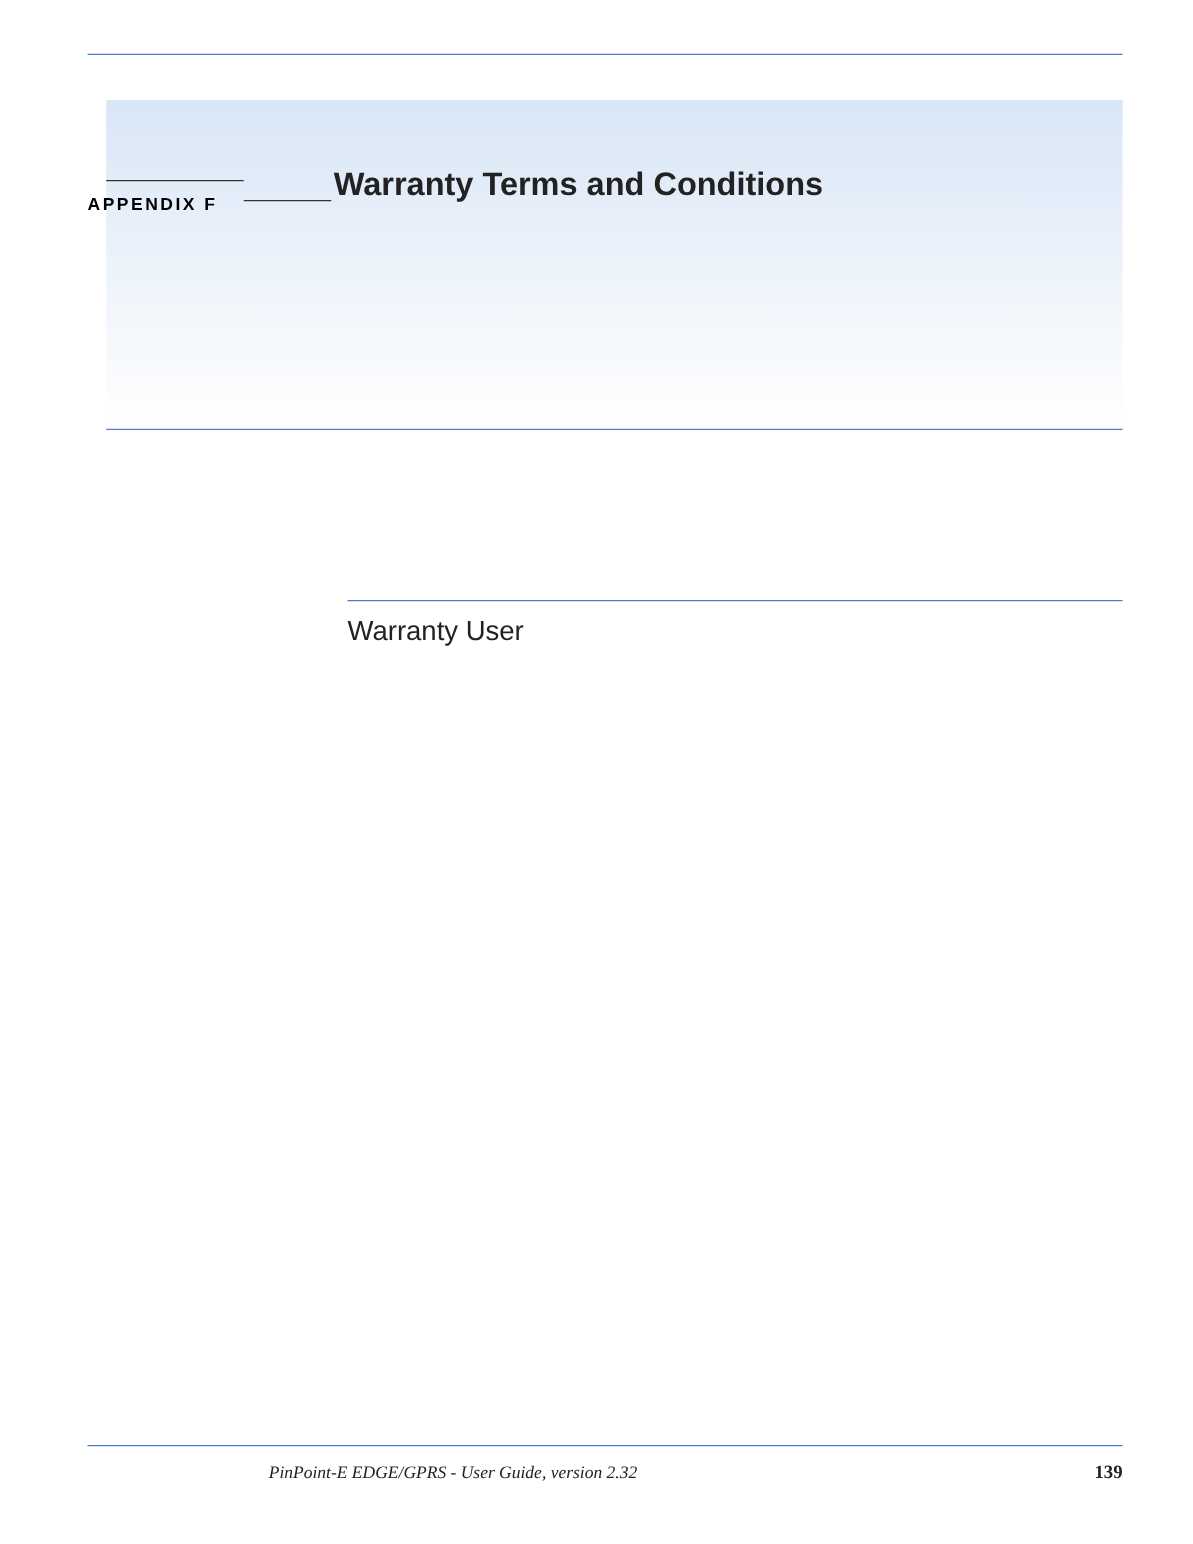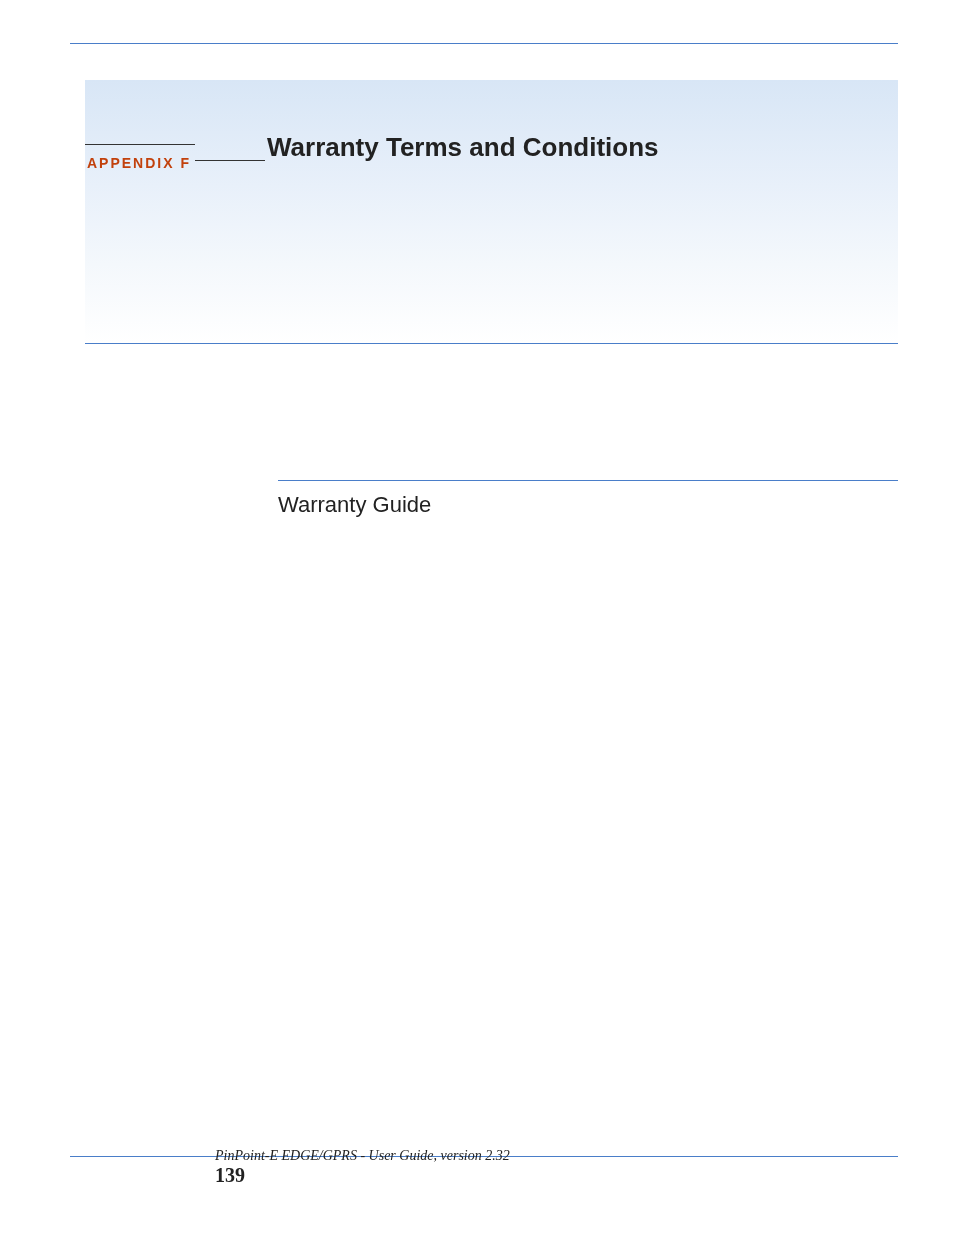--- a/index.html
+++ b/index.html
@@ -43,26 +43,26 @@
       position: absolute;
       top: 160px;
       left: 195px;
       width: 70px;
       height: 1px;
       background: #333;
     }
     .appendix-label {
       position: absolute;
       top: 155px;
-      left: 87px;
+      left: 70px;
       font-family: Arial, Helvetica, sans-serif;
       font-size: 14px;
       font-weight: bold;
       letter-spacing: 2px;
-      color: #c2410c;
+      color: #000000;
     }
     .chapter-title {
       position: absolute;
       top: 132px;
       left: 267px;
       font-family: Arial, Helvetica, sans-serif;
       font-size: 26px;
       font-weight: bold;
       color: #222;
     }
@@ -90,49 +90,48 @@
       right: 56px;
       height: 1px;
       background: #4a7ec9;
     }
     .footer-text {
       position: absolute;
       bottom: 48px;
       left: 70px;
       right: 56px;
       display: flex;
-      justify-content: flex-start;
+      justify-content: space-between;
       align-items: baseline;
-      flex-direction: column;
     }
     .footer-doc {
       font-style: italic;
       font-size: 14px;
       color: #222;
       margin-left: 145px;
     }
     .footer-page {
-      font-size: 20px;
+      font-size: 15px;
       font-weight: bold;
       color: #222;
     }
   </style>
 </head>
 <body>
 
 <div class="top-rule"></div>
 
 <div class="header-block"></div>
 
 <div class="appendix-label-rule"></div>
 <div class="appendix-label">APPENDIX F</div>
 <div class="appendix-label-line"></div>
 
 <div class="chapter-title">Warranty Terms and Conditions</div>
 
 <div class="section-rule"></div>
-<div class="section-heading">Warranty Guide</div>
+<div class="section-heading">Warranty User</div>
 
 <div class="bottom-rule"></div>
 <div class="footer-text">
   <span class="footer-doc">PinPoint-E EDGE/GPRS - User Guide, version 2.32</span>
   <span class="footer-page">139</span>
 </div>
 
 </body></html>

